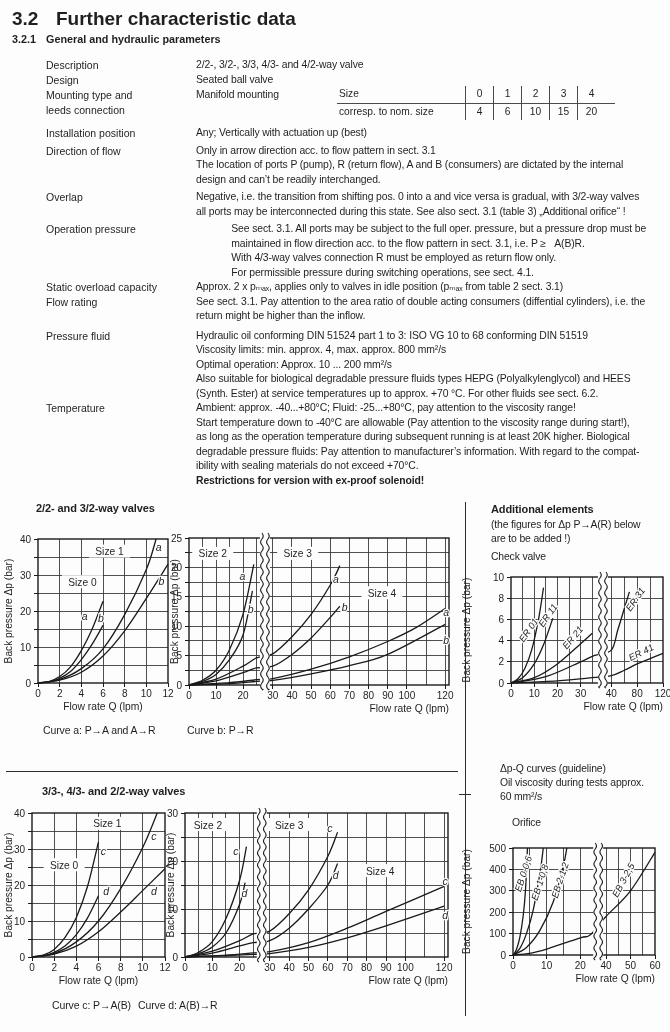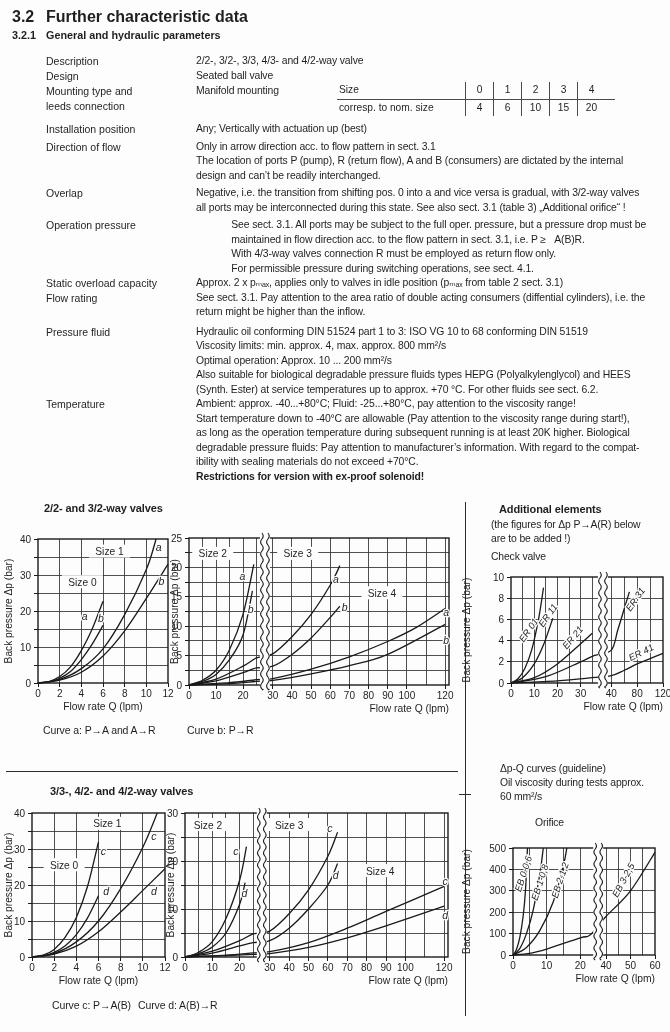--- a/index.html
+++ b/index.html
@@ -1,32 +1,32 @@
 <!DOCTYPE html>
 <html><head>
 <meta charset="utf-8">
 <style>
   html,body{margin:0;padding:0;background:#e8e8e8;}
   .page{position:relative;width:670px;height:1032px;background:#fdfdfd;color:#1f1f1f;
         font-family:"Liberation Sans","DejaVu Sans",sans-serif;overflow:hidden;}
-  .hdr1{display:flex;margin:8px 0 0 12px;font-weight:bold;font-size:16px;}
+  .hdr1{display:flex;margin:8px 0 0 12px;font-weight:bold;font-size:19px;gap:10px;}
   .hdr1 .no{width:34px;}
   .hdr2{display:flex;margin:3px 0 0 12px;font-weight:bold;font-size:10.8px;}
   .hdr2 .no{width:34px;}
   .params{margin:13px 0 0 46px;}
   .prow{display:flex;}
   .plab{width:150px;font-size:10.5px;line-height:14.5px;}
   .pval{position:relative;width:456px;font-size:10.4px;line-height:14.5px;letter-spacing:-0.12px;}
   .stable{position:absolute;left:141px;top:-2px;font-size:10.2px;letter-spacing:0;}
   .strow{display:flex;padding-right:10px;}
   .strow.first{border-bottom:1.2px solid #4a4a4a;}
   .stlabel{width:126px;padding:1px 0 1px 2px;}
   .stcell{width:27px;text-align:center;border-left:1px solid #4a4a4a;padding:1px 0;}
   .abs{position:absolute;}
-  .ctitle{font-weight:bold;font-size:11px;letter-spacing:-0.1px;margin-left:8px;}
+  .ctitle{font-weight:bold;font-size:11px;letter-spacing:-0.1px;}
   .cap{font-size:10.5px;letter-spacing:-0.1px;}
   .note{font-size:10.4px;letter-spacing:-0.15px;line-height:14px;}
   .vline{width:1px;background:#2c2c2c;}
   .hline{height:1px;background:#2c2c2c;}
   .chart svg{display:block;}
 </style>
 </head>
 <body>
 
 <div class="page">
@@ -335,21 +335,21 @@
         <text y="185" font-size="10.3" fill="#1f1f1f" x="279" text-anchor="end">Flow rate Q (lpm)</text>
       </svg>
     </div>
   <div class="abs cap" style="left:43px;top:724px;">Curve a: P→A and A→R</div>
   <div class="abs cap" style="left:187px;top:724px;">Curve b: P→R</div>
 
   <div class="abs hline" style="left:6px;top:771px;width:452px;"></div>
   <div class="abs vline" style="left:465px;top:502px;height:514px;"></div>
   <div class="abs hline" style="left:459px;top:794px;width:12px;"></div>
 
-  <div class="abs ctitle" style="left:42px;top:785px;">3/3-, 4/2- and 4/2-way valves</div>
+  <div class="abs ctitle" style="left:42px;top:785px;">3/3-, 4/3- and 2/2-way valves</div>
   <div class="chart abs" style="left:4px;top:800px;" id="chD">
       <svg width="176" height="200" viewBox="0 0 176 200">
         <g stroke="#3c3c3c" stroke-width="0.9" shape-rendering="crispEdges">
           <line x1="50.166666666666664" y1="13" x2="50.166666666666664" y2="157"></line>
           <line x1="72.33333333333333" y1="13" x2="72.33333333333333" y2="157"></line>
           <line x1="94.5" y1="13" x2="94.5" y2="157"></line>
           <line x1="116.66666666666666" y1="13" x2="116.66666666666666" y2="157"></line>
           <line x1="138.83333333333334" y1="13" x2="138.83333333333334" y2="157"></line>
           <line x1="28" y1="139" x2="161" y2="139"></line>
           <line x1="28" y1="121" x2="161" y2="121"></line>
@@ -574,21 +574,21 @@
           <text x="201" y="137" text-anchor="middle">120</text>
         </g>
         <text x="8" y="70" text-anchor="middle" font-size="10.2" fill="#1f1f1f" transform="rotate(-90 8 70)">Back pressure  Δp (bar)</text>
         <text y="150" font-size="10.3" fill="#1f1f1f" x="201" text-anchor="end">Flow rate Q (lpm)</text>
       </svg>
     </div>
 
   <div class="abs note" style="left:500px;top:762px;">Δp-Q curves (guideline)</div>
   <div class="abs note" style="left:500px;top:776px;">Oil viscosity during tests approx.</div>
   <div class="abs note" style="left:500px;top:790px;">60 mm²/s</div>
-  <div class="abs note" style="left:512px;top:816px;margin-left:23px;">Orifice</div>
+  <div class="abs note" style="left:512px;top:816px;">Orifice</div>
   <div class="chart abs" style="left:462px;top:832px;" id="chF">
       <svg width="212" height="156" viewBox="0 0 212 156">
         <g stroke="#3c3c3c" stroke-width="0.9" shape-rendering="crispEdges">
           <line x1="67.82391304347826" y1="16" x2="67.82391304347826" y2="123"></line>
           <line x1="84.64782608695653" y1="16" x2="84.64782608695653" y2="123"></line>
           <line x1="101.4717391304348" y1="16" x2="101.4717391304348" y2="123"></line>
           <line x1="118.29565217391306" y1="16" x2="118.29565217391306" y2="123"></line>
           <line x1="144.01" y1="16" x2="144.01" y2="123"></line>
           <line x1="156.2575" y1="16" x2="156.2575" y2="123"></line>
           <line x1="168.505" y1="16" x2="168.505" y2="123"></line>

